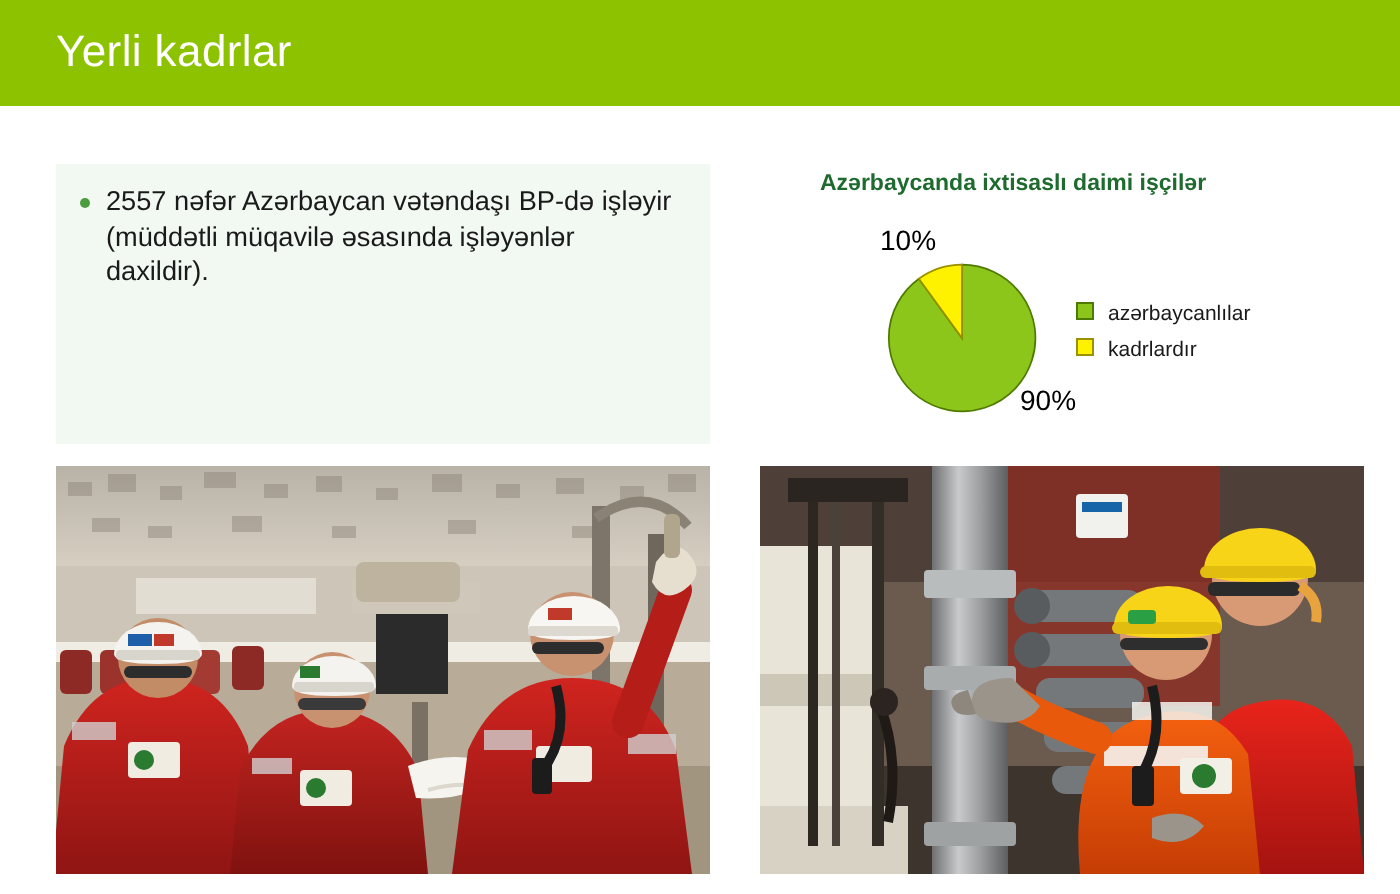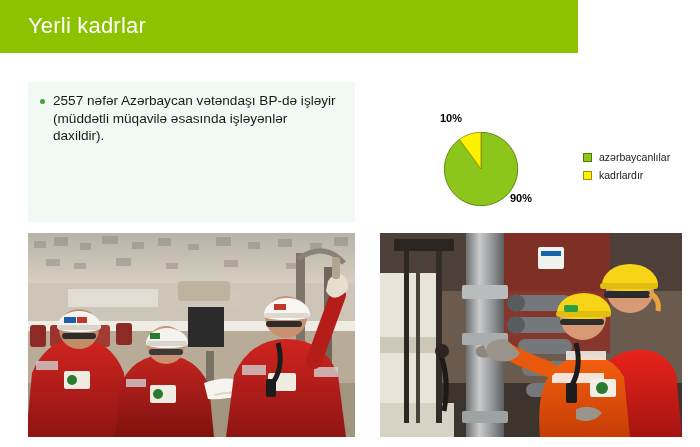--- a/index.html
+++ b/index.html
@@ -14,21 +14,21 @@
     overflow: hidden;
     font-family: "Liberation Sans", sans-serif;
     -webkit-font-smoothing: antialiased;
   }
 
   
   #header-bar {
     position: absolute;
     left: 0;
     top: 0;
-    width: 578px;
+    width: 700px;
     height: 53px;
     background: #8CC200;
   }
   #slide-title {
     position: absolute;
     left: 28px;
     top: 13px;
     font-size: 22px;
     color: #ffffff;
     letter-spacing: 0.2px;
@@ -87,38 +87,36 @@
     left: 59px;
     top: 44px;
     width: 78px;
     height: 78px;
   }
   #pie-svg {
     display: block;
   }
   .pct-label {
     position: absolute;
-    font-size: 11px;
-    font-weight: bold;
+    font-size: 14px;
+    font-weight: normal;
     color: #000000;
     white-space: nowrap;
   }
   #pct-yellow { left: 57px; top: 26px; }
   #pct-green  { left: 127px; top: 106px; }
 
   #legend {
     position: absolute;
     left: 155px;
     top: 65px;
   }
   .legend-row {
     display: flex;
-    align-items: center;
     margin-bottom: 6px;
-    margin-left: 45px;
   }
   .legend-swatch {
     width: 9px;
     height: 9px;
     border: 1px solid #6f6f00;
     box-sizing: border-box;
     margin-right: 7px;
     flex: 0 0 auto;
   }
   .legend-swatch.green  { background: #8DC61A; border-color: #4f7a00; }
@@ -151,20 +149,21 @@
   <div class="bullet-row">
     <span class="bullet-dot"></span>
     <span class="bullet-text">2557 nəfər Azərbaycan vətəndaşı BP-də işləyir (müddətli müqavilə əsasında işləyənlər daxildir).</span>
   </div>
 
 
 </div>
 
 <div id="chart-block">
 
+  <div id="chart-title">Azərbaycanda ixtisaslı daimi işçilər</div>
 
   <div class="pct-label" id="pct-yellow">10%</div>
   <div class="pct-label" id="pct-green">90%</div>
 
   <div id="pie-wrap">
     <svg id="pie-svg" viewBox="0 0 100 100" width="78" height="78" aria-hidden="true">
 
       <path d="M 50 50 L 50 3 A 47 47 0 1 1 22.37 12.02 Z" fill="#8DC61A" stroke="#4f7a00" stroke-width="1.1"></path>
 
       <path d="M 50 50 L 22.37 12.02 A 47 47 0 0 1 50 3 Z" fill="#FFF200" stroke="#9a9000" stroke-width="1.1"></path>

